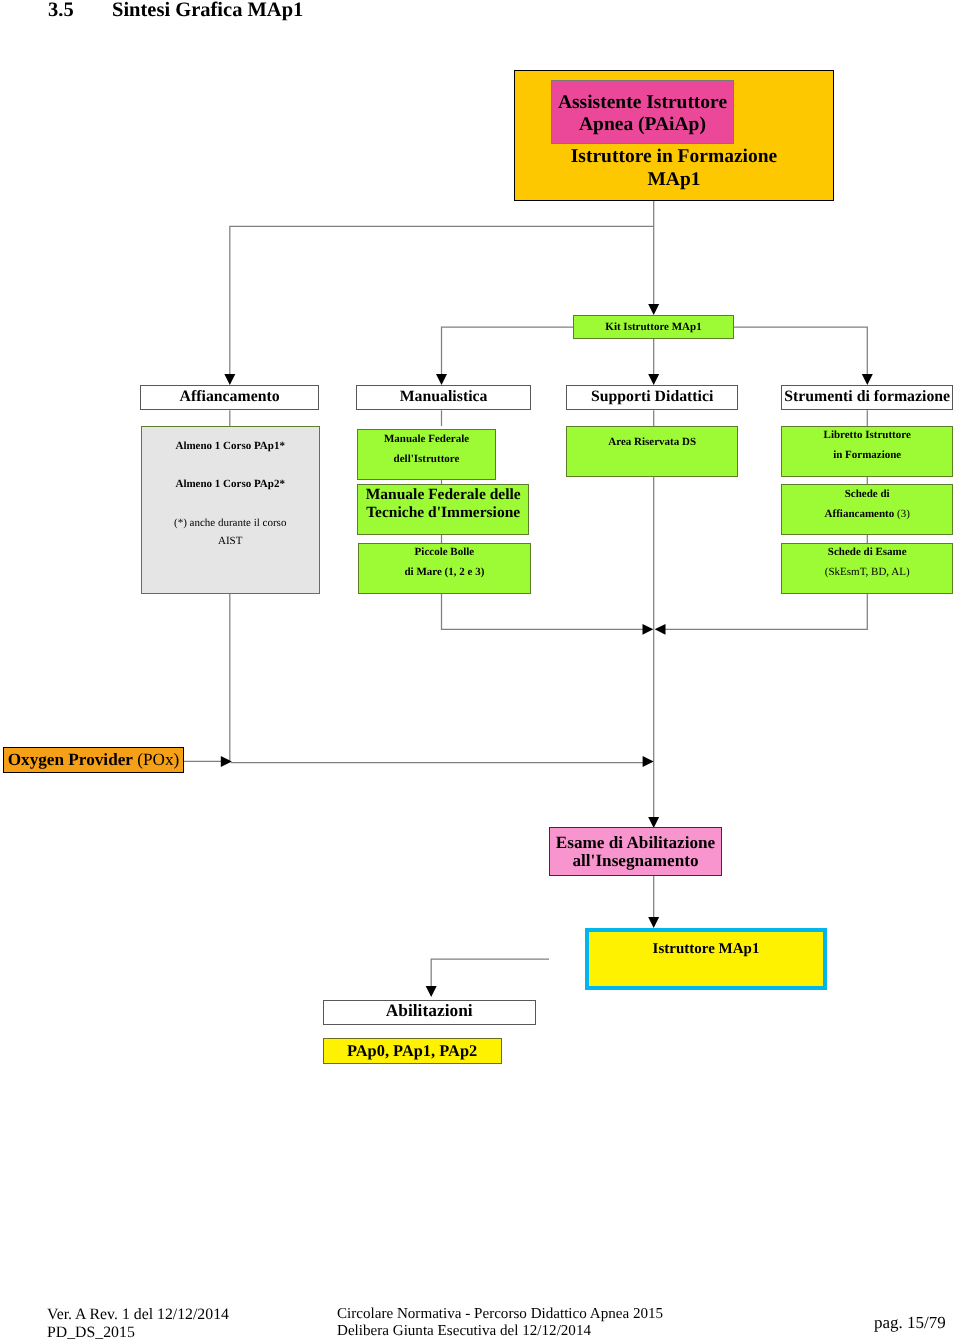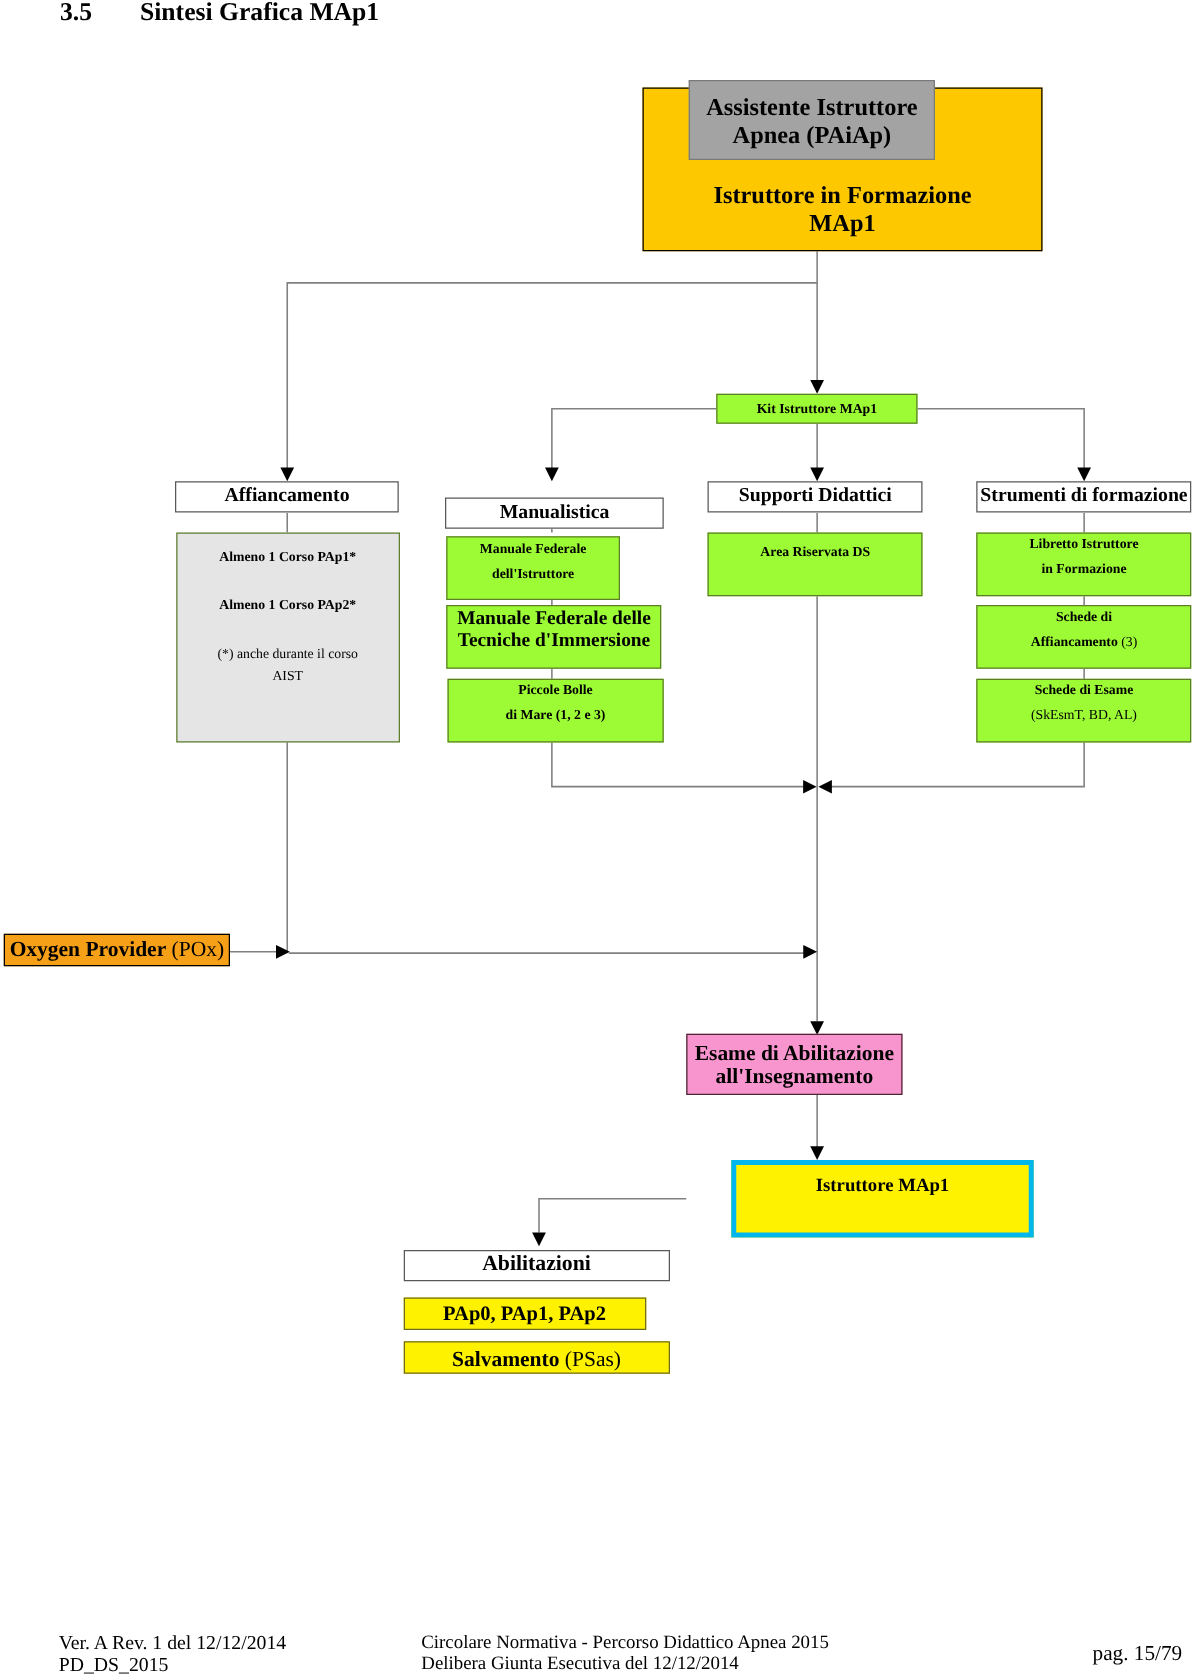--- a/index.html
+++ b/index.html
@@ -76,33 +76,33 @@
       <polygon points="220.8,755.9 231.9,761.4 220.8,766.9"></polygon>
       <polygon points="642.6,755.9 653.7,761.4 642.6,766.9"></polygon>
     </g>
   </svg>
 
   <div class="nd" style="left:514px;top:70px;width:320px;height:131px;background:#FDC800;border:1.2px solid #000;font-size:19.5px;display:block;">
      <div class="ln" style="top:76px;">Istruttore in Formazione</div>
      <div class="ln" style="top:99px;">MAp1</div>
   </div>
 
-  <div class="nd" style="left:551px;top:64px;width:197px;height:64px;background:#a3a3a3;border:1px solid #7a7a7a;font-size:19.5px;display:block;">
+  <div class="nd" style="left:551px;top:80px;width:183px;height:64px;background:#ec4899;border:1px solid #7a7a7a;font-size:19.5px;display:block;">
      <div class="ln" style="top:12px;">Assistente Istruttore</div>
      <div class="ln" style="top:34px;">Apnea (PAiAp)</div>
   </div>
 
   <div class="nd grn" style="left: 573px; top: 315px; width: 161px; height: 24px; background-color: rgb(156, 251, 53);">
      <div>Kit Istruttore MAp1</div>
   </div>
 
   <div class="nd hdrbox" style="left:140px;top:384.8px;width:179.2px;height:25.5px;">
     <div>Affiancamento</div>
   </div>
-  <div class="nd hdrbox" style="left:356px;top:384.8px;width:175.2px;height:25.5px;margin-top:13px;">
+  <div class="nd hdrbox" style="left:356px;top:384.8px;width:175.2px;height:25.5px;">
     <div>Manualistica</div>
   </div>
   <div class="nd hdrbox" style="left:566px;top:384.8px;width:172.4px;height:25.5px;">
     <div>Supporti Didattici</div>
   </div>
   <div class="nd hdrbox" style="left:781px;top:384.8px;width:172.4px;height:25.5px;">
     <div>Strumenti di formazione</div>
   </div>
 
   <div class="nd grn" style="left: 140.6px; top: 425.8px; width: 179.2px; height: 168px; display: block; background-color: #e5e5e5;">
@@ -152,25 +152,22 @@
     <div class="ln" style="top:24px;">all'Insegnamento</div>
   </div>
 
   <div class="nd" style="left:548px;top:928px;width:242px;height:62px;background:#FFF200;border:4.4px solid #00B6EC;font-size:15px;display:block;margin-left:37px;">
     <div class="ln" style="top:10px;">Istruttore MAp1</div>
   </div>
 
   <div class="nd hdrbox" style="left:322.6px;top:999.6px;width:213.2px;height:25.2px;font-size:17.4px;display:block;">
     <div class="ln" style="top:1px;">Abilitazioni</div>
   </div>
-  <div class="nd" style="left:322.6px;top:1038.4px;width:194px;height:25.6px;background:#FFF200;border:1.3px solid #6e6c1e;font-size:16.4px;display:block;">
+  <div class="nd" style="left:322.6px;top:1038.4px;width:179px;height:25.6px;background:#FFF200;border:1.3px solid #6e6c1e;font-size:16.4px;display:block;">
     <div class="ln" style="top:4px;">PAp0, PAp1, PAp2</div>
-  </div>
-  <div class="nd" style="left:322.6px;top:1073.4px;width:213.2px;height:25.6px;background:#FFF200;border:1.3px solid #6e6c1e;font-size:17.2px;display:block;">
-    <div class="ln" style="top:5px;"><span>Salvamento</span><span class="rg"> (PSas)</span></div>
   </div>
 
   <div class="ft" style="left:47px;top:1307px;font-size:15.8px;">
     <div style="top:0px;">Ver. A Rev. 1 del 12/12/2014</div>
     <div style="top:18px;">PD_DS_2015</div>
   </div>
   <div class="ft" style="left:337px;top:1307px;width:323px;font-size:15.1px;">
     <div style="top:0px;width:323px;text-align:center;">Circolare Normativa - Percorso Didattico Apnea 2015</div>
     <div style="top:17px;width:323px;text-align:left;">Delibera Giunta Esecutiva del 12/12/2014</div>
   </div>

